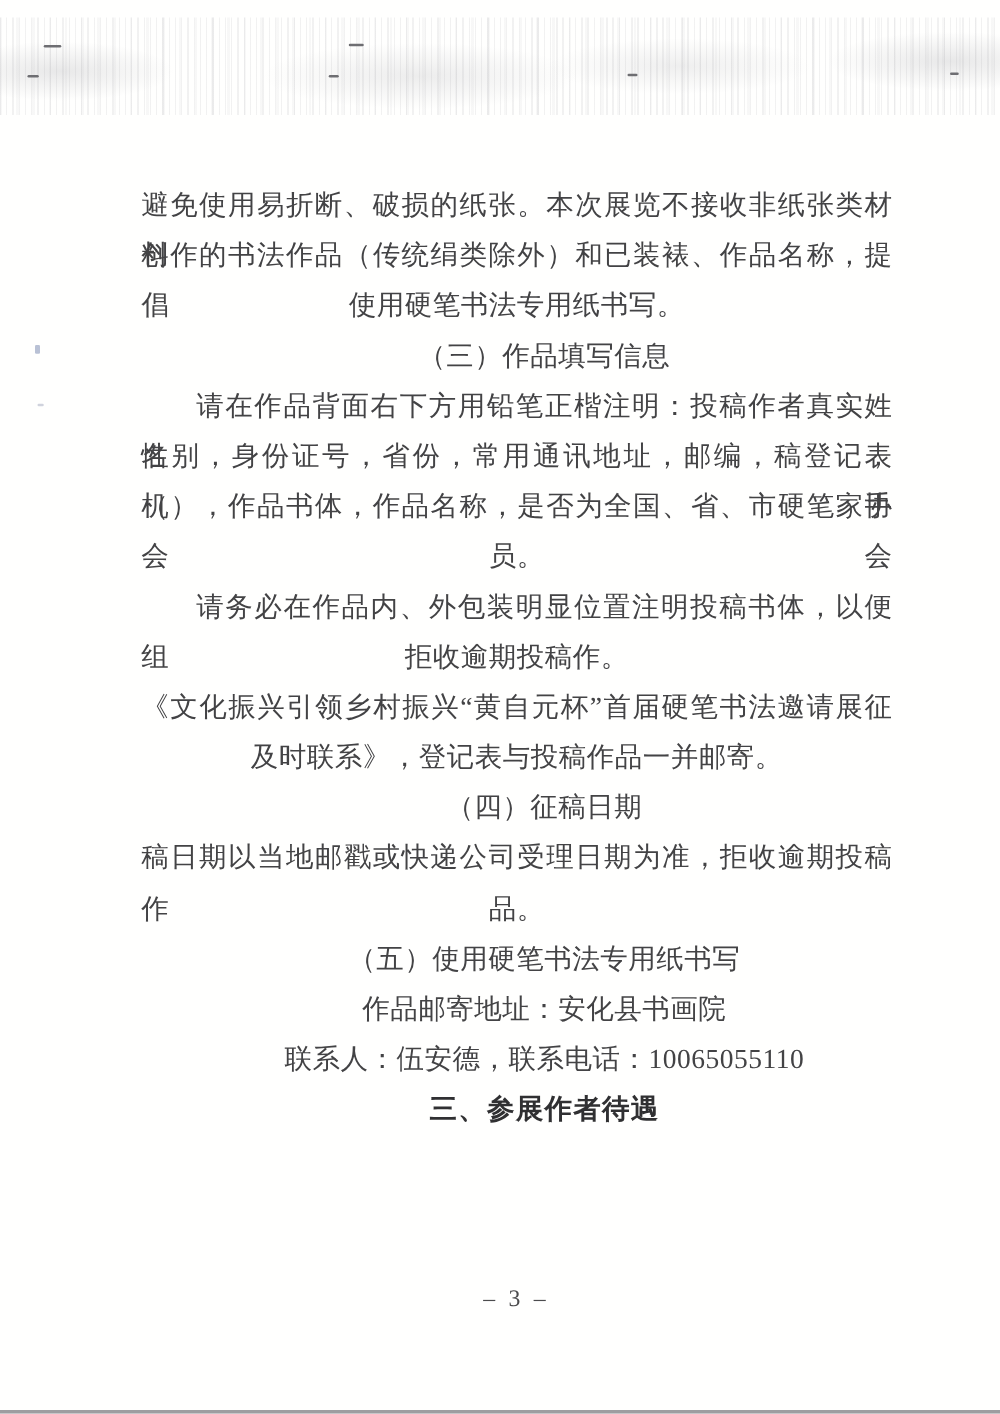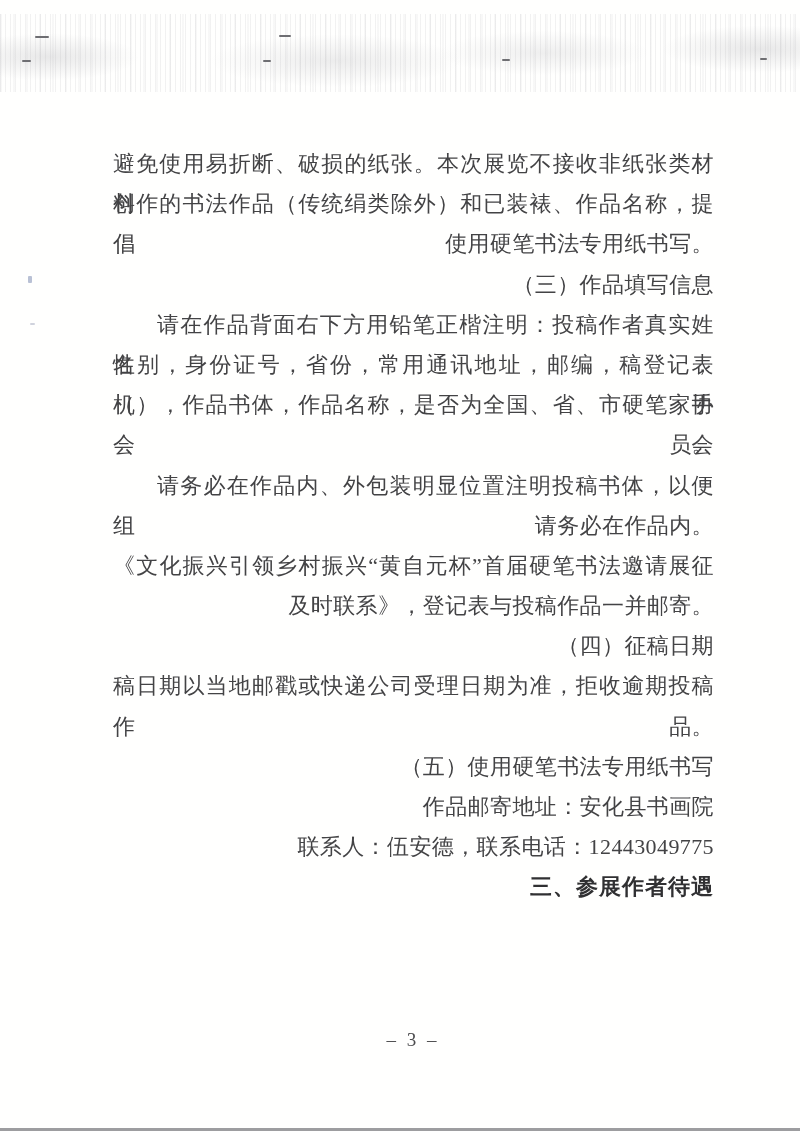--- a/index.html
+++ b/index.html
@@ -49,21 +49,21 @@
     top: 144px;
     width: 601px;
   }
   .ln {
     font-size: 22px;
     line-height: 40.2px;
     height: 40.2px;
     color: #434345;
     letter-spacing: 0.4px;
     white-space: normal;
-    text-align: right;
+    text-align: center;
   }
   .ln.fill {
     text-align: justify;
     text-align-last: justify;
   }
   .ln.ind {
     text-indent: 44px;
   }
   .ln.bold-head {
     font-family: "Liberation Sans", "DejaVu Sans", sans-serif;
@@ -112,29 +112,29 @@
   <div class="content">
     <div class="ln fill">避免使用易折断、破损的纸张。本次展览不接收非纸张类材料</div>
     <div class="ln fill">创作的书法作品（传统绢类除外）和已装裱、作品名称，提倡</div>
     <div class="ln">使用硬笔书法专用纸书写。</div>
     <div class="ln ind">（三）作品填写信息</div>
     <div class="ln ind fill">请在作品背面右下方用铅笔正楷注明：投稿作者真实姓名，</div>
     <div class="ln fill">性别，身份证号，省份，常用通讯地址，邮编，稿登记表（手</div>
     <div class="ln fill">机），作品书体，作品名称，是否为全国、省、市硬笔家协会会</div>
     <div class="ln">员。</div>
     <div class="ln ind fill">请务必在作品内、外包装明显位置注明投稿书体，以便组</div>
-    <div class="ln">请务必在作品内。</div>
+    <div class="ln">拒收逾期投稿作。</div>
     <div class="ln fill">《文化振兴引领乡村振兴“黄自元杯”首届硬笔书法邀请展征</div>
     <div class="ln">及时联系》，登记表与投稿作品一并邮寄。</div>
     <div class="ln ind">（四）征稿日期</div>
     <div class="ln fill">稿日期以当地邮戳或快递公司受理日期为准，拒收逾期投稿作</div>
     <div class="ln">品。</div>
     <div class="ln ind">（五）使用硬笔书法专用纸书写</div>
     <div class="ln ind">作品邮寄地址：安化县书画院</div>
-    <div class="ln ind">联系人：伍安德，联系电话：12443049775</div>
+    <div class="ln ind">联系人：伍安德，联系电话：10065055110</div>
     <div class="ln ind bold-head">三、参展作者待遇</div>
   </div>
 
   <div class="page-number">– 3 –</div>
 
   <div class="bottom-edge"></div>
 
 </div>
 
 </body></html>

